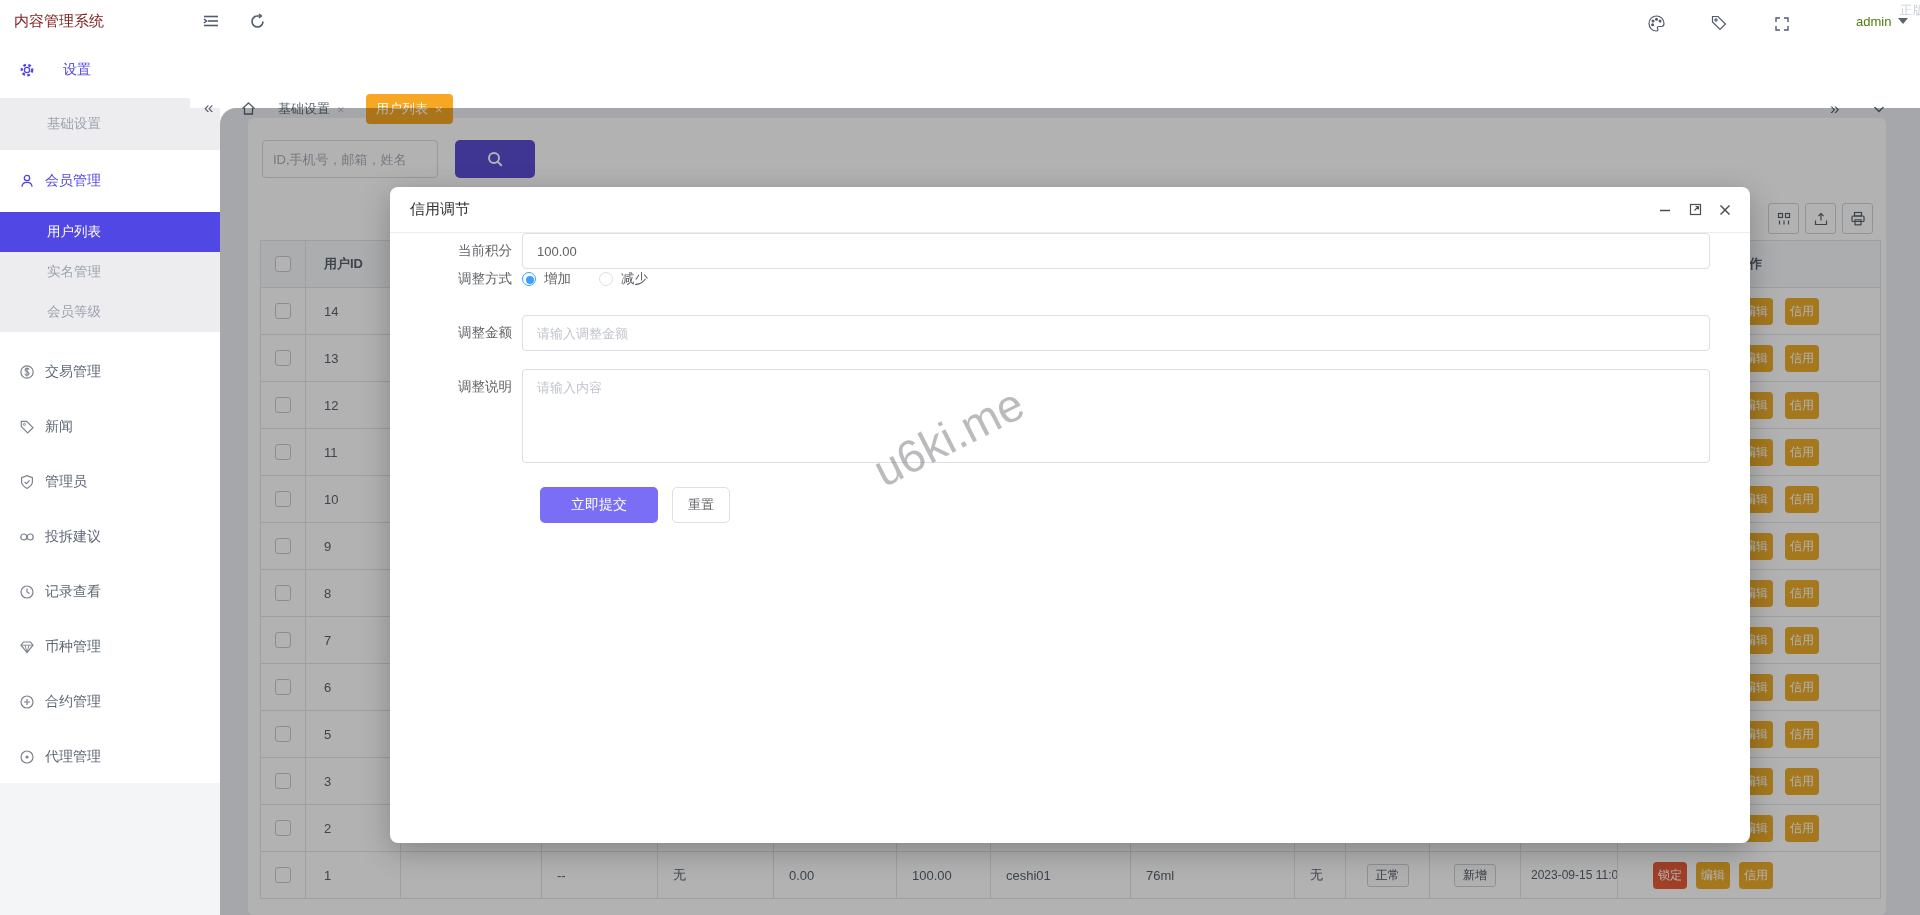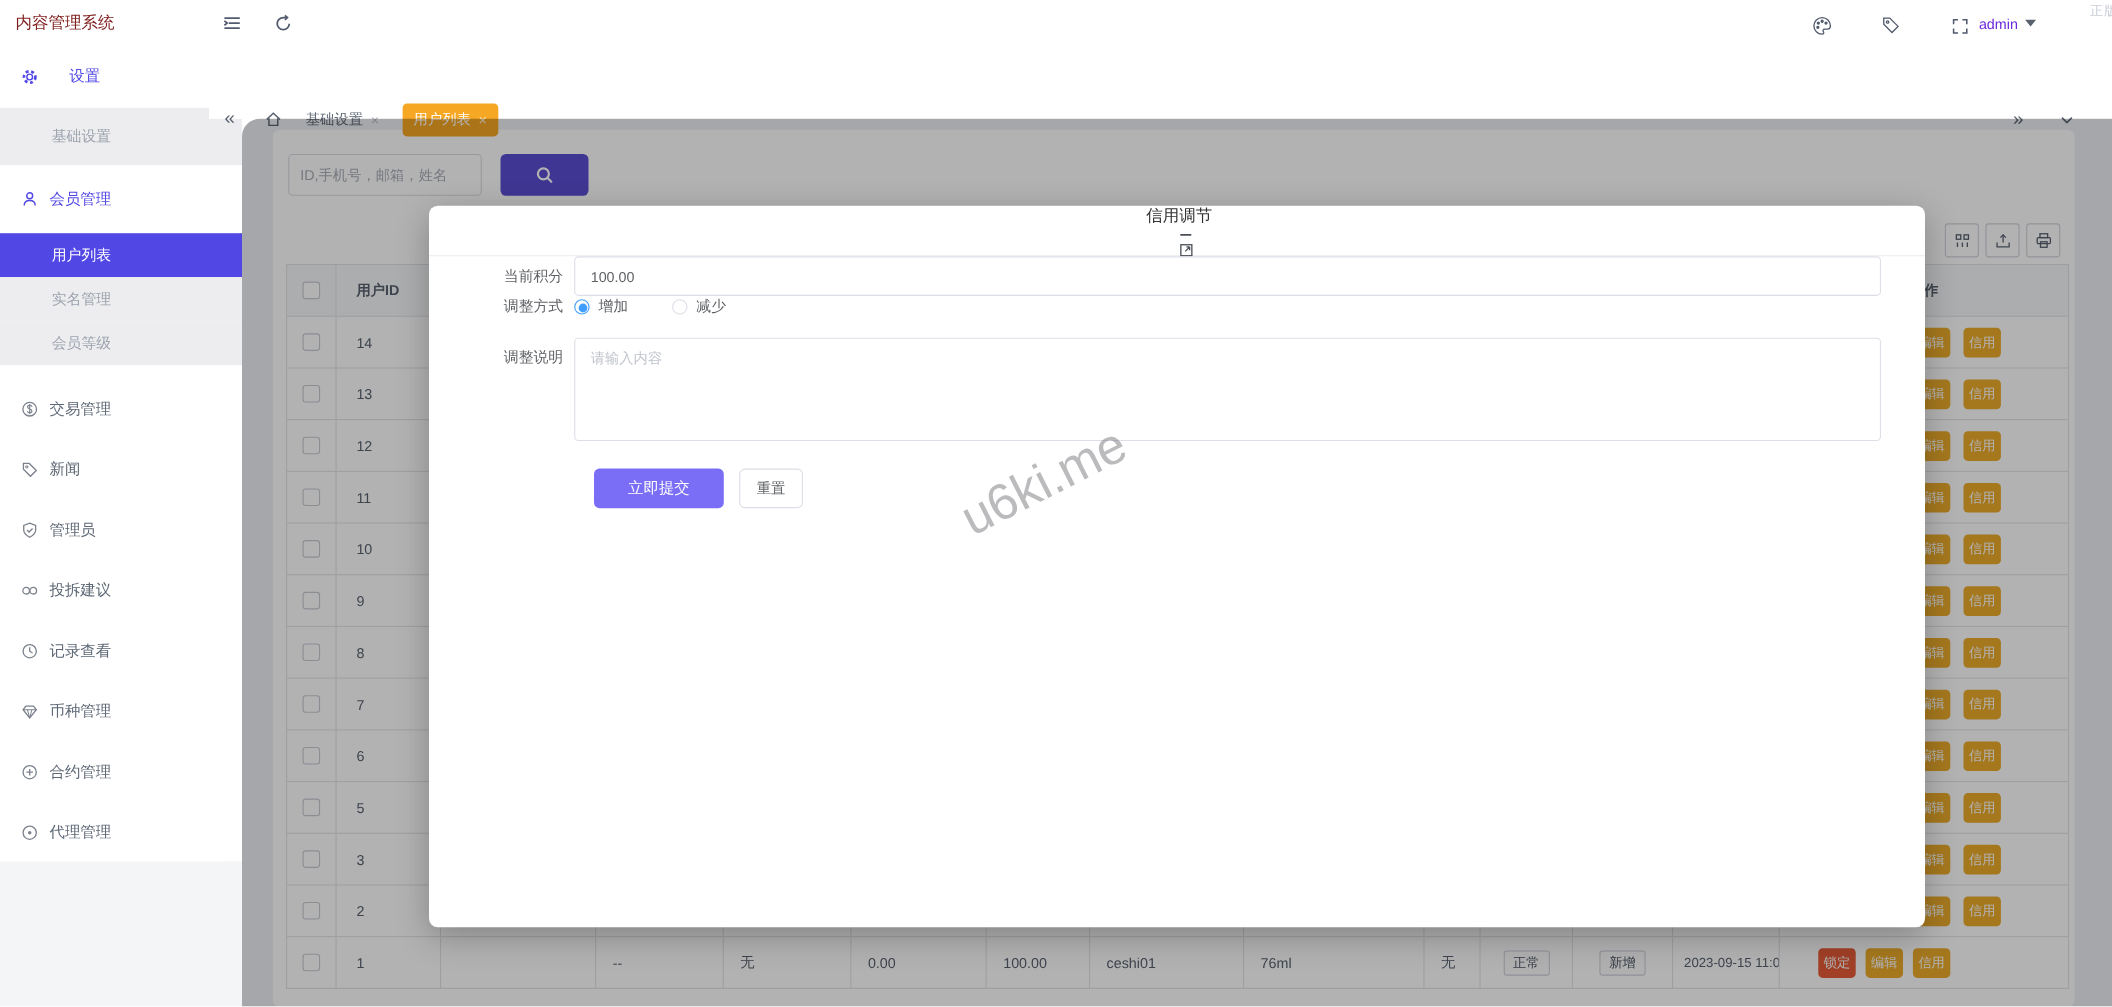--- a/index.html
+++ b/index.html
@@ -4,21 +4,21 @@
 <style>
   * { margin:0; padding:0; box-sizing:border-box; }
   html,body { width:1920px; height:915px; overflow:hidden; background:#ffffff;
     font-family:"Liberation Sans","DejaVu Sans",sans-serif; }
   #canvas { position:relative; width:1920px; height:915px; background:#ffffff; }
 
   
   .header-bar { position:absolute; left:0; top:0; width:1920px; height:42px; background:#ffffff; z-index:30; }
   .app-title { position:absolute; left:14px; top:0; line-height:42px; font-size:15px; font-weight:normal; color:#7f1d1d; }
   .hicon { position:absolute; top:10px; width:22px; height:22px; display:flex; align-items:center; justify-content:center; cursor:pointer; color:#515a6e; }
-  .admin-box { position:absolute; left:1799px; top:0; height:42px; display:flex; align-items:center; gap:7px; font-size:13px; color:#6d28d9; cursor:pointer; }
+  .admin-box { position:absolute; left:1856px; top:0; height:42px; display:flex; align-items:center; gap:7px; font-size:13px; color:#4d7c0f; cursor:pointer; }
   .caret-down { width:0; height:0; border-left:5px solid transparent; border-right:5px solid transparent; border-top:6px solid #5a6270; }
   .corner-mark { position:absolute; right:-6px; top:2px; font-size:12px; color:#c9cdd6; letter-spacing:1px; }
 
   
   .side-panel { position:absolute; left:0; top:42px; width:220px; height:741px; background:#ffffff;
     border-radius:0 0 16px 0; z-index:20; }
   .below-side { position:absolute; left:0; top:783px; width:220px; height:132px; background:#f4f5f7; z-index:5; }
   .menu-parent { display:flex; align-items:center; padding-left:19px; gap:10px; font-size:14px; color:#5d6775; cursor:pointer; }
   .menu-parent.h56 { height:56px;gap:28px; } .menu-parent.h62 { height:62px; } .menu-parent.h55 { height:55px; }
   .menu-parent.active { color:#5147e5; }
@@ -68,31 +68,31 @@
   .abtn { border:none; border-radius:4px; color:#fff; font-size:12px; padding:5px 5px; width:34px; cursor:pointer; font-family:inherit; }
   .abtn.warn { background:#ecac2c; }
   .abtn.danger { background:#e75c38; }
 
   
   .dim { position:absolute; left:220px; top:108px; width:1700px; height:807px; background:rgba(0,0,0,.30); border-top-left-radius:16px; z-index:40; }
 
   
   .modal { position:absolute; left:390px; top:187px; width:1360px; height:656px; background:#ffffff; border-radius:8px;
     box-shadow:0 8px 30px rgba(0,0,0,.25); z-index:50; }
-  .modal-head { height:46px; display:flex; align-items:center; padding:0 16px 0 20px; border-bottom:1px solid #ebedf0;flex-direction:column; }
+  .modal-head { height:46px; display:flex; align-items:center; padding:0 16px 0 20px; border-bottom:1px solid #ebedf0; }
   .modal-title { font-size:15px; color:#303133; flex:1; }
   .mwin { width:18px; height:18px; margin-left:12px; display:flex; align-items:center; justify-content:center; color:#4a4f57; cursor:pointer; }
   .modal-body { position:relative; }
   .m-row { display:flex; align-items:center; padding-right:40px; }
   .m-label { width:132px; flex:0 0 132px; text-align:right; padding-right:10px; font-size:13.5px; color:#606266; }
   .m-field { flex:1; }
   .m-input { width:100%; height:36px; border:1px solid #dcdfe6; border-radius:4px; padding:0 14px; font-size:13px; color:#606266; font-family:inherit; }
   .m-input::placeholder, .m-textarea::placeholder { color:#c0c4cc; }
   .m-textarea { width:100%; height:94px; border:1px solid #dcdfe6; border-radius:4px; padding:9px 14px; font-size:13px; color:#606266; resize:none; font-family:inherit; }
-  .radio-group { display:flex; align-items:center; gap:40px; height:20px; }
+  .radio-group { display:flex; align-items:center; gap:28px; height:20px; }
   .radio-opt { display:flex; align-items:center; gap:8px; cursor:pointer; font-size:13.5px; color:#606266; }
   .rdot { width:14px; height:14px; border-radius:50%; border:1px solid #dcdfe6; background:#fff; position:relative; }
   .rdot.on { border-color:#409eff; }
   .rdot.on::after { content:""; position:absolute; left:3px; top:3px; width:8px; height:8px; border-radius:50%; background:#409eff; }
   .m-btn-row { display:flex; gap:14px; margin:20px 0 0 150px; }
   .btn-submit { width:118px; height:36px; background:#7b6ef6; color:#fff; border:none; border-radius:5px; font-size:14px; cursor:pointer; font-family:inherit; }
   .btn-reset { width:58px; height:36px; background:#fff; color:#606266; border:1px solid #dcdfe6; border-radius:5px; font-size:13px; cursor:pointer; font-family:inherit; }
   .wm-diag { position:absolute; left:868px; top:410px; font-size:46px; color:rgba(120,120,125,.5); transform:rotate(-27deg); z-index:60; pointer-events:none; }
 
   svg { display:block; }
@@ -661,20 +661,24 @@
           <span class="radio-opt">
             <span class="rdot on"></span>
             <span>增加</span>
           </span>
           <span class="radio-opt">
             <span class="rdot"></span>
             <span>减少</span>
           </span>
         </div>
       </div>
+      <div class="m-row" style="margin-top:26px;">
+        <div class="m-label">调整金额</div>
+        <div class="m-field"><input class="m-input" placeholder="请输入调整金额" style=""></div>
+      </div>
       <div class="m-row" style="margin-top:18px; align-items:flex-start;">
         <div class="m-label" style="padding-top:9px;">调整说明</div>
         <div class="m-field"><textarea class="m-textarea" placeholder="请输入内容" style=""></textarea></div>
       </div>
       <div class="m-btn-row">
         <button class="btn-submit">立即提交</button>
         <button class="btn-reset">重置</button>
       </div>
     </div>
   </div>

